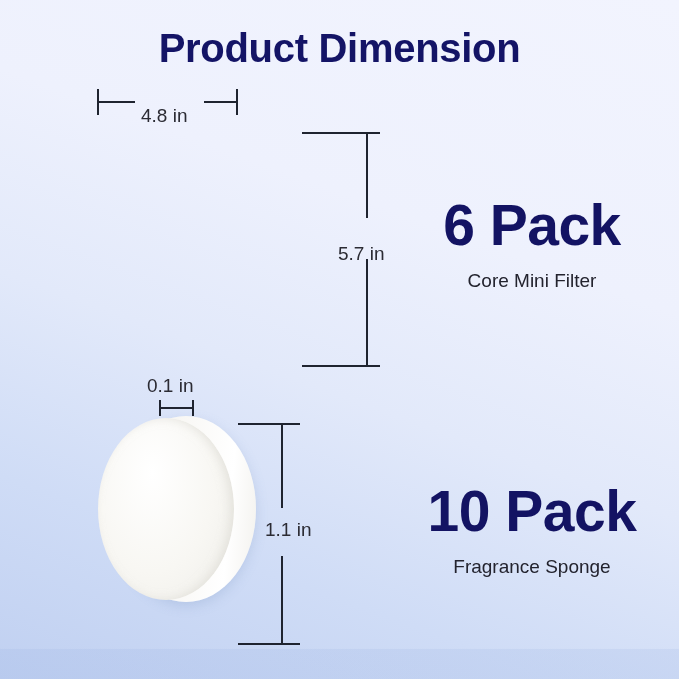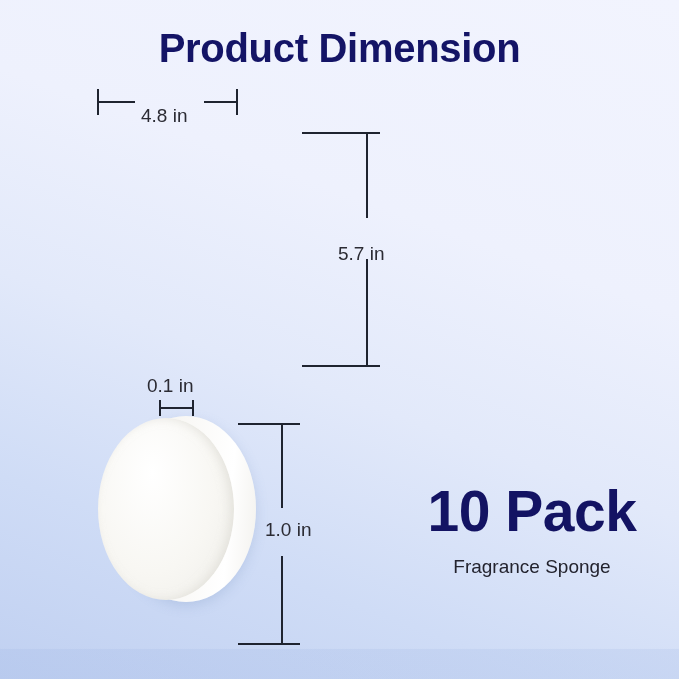--- a/index.html
+++ b/index.html
@@ -283,34 +283,38 @@
   <div class="dim-line-h" id="dim48-right-seg"></div>
   <div class="cap-v" id="dim48-cap-l"></div>
   <div class="cap-v" id="dim48-cap-r"></div>
 
   <div class="cap-h" id="dim57-cap-t"></div>
   <div class="dim-line-v" id="dim57-top-seg"></div>
   <div class="dim-label" id="dim57-label">5.7 in</div>
   <div class="dim-line-v" id="dim57-bot-seg"></div>
   <div class="cap-h" id="dim57-cap-b"></div>
 
+  <div class="pack-block" id="pack-top">
+    <div class="pack-count">6 Pack</div>
+    <div class="pack-name">Core Mini Filter</div>
+  </div>
 
   <div id="sponge">
     <div id="sponge-edge"></div>
     <div id="sponge-face"></div>
   </div>
 
   <div class="dim-label" id="dim02-label">0.1 in</div>
   <div class="dim-line-h" id="dim02-bar"></div>
   <div class="cap-v" id="dim02-cap-l"></div>
   <div class="cap-v" id="dim02-cap-r"></div>
 
   <div class="cap-h" id="dim10-cap-t"></div>
   <div class="dim-line-v" id="dim10-top-seg"></div>
-  <div class="dim-label" id="dim10-label">1.0 in</div>
+  <div class="dim-label" id="dim10-label">1.1 in</div>
   <div class="dim-line-v" id="dim10-bot-seg"></div>
   <div class="cap-h" id="dim10-cap-b"></div>
 
   <div class="pack-block" id="pack-bottom">
     <div class="pack-count">10 Pack</div>
     <div class="pack-name">Fragrance Sponge</div>
   </div>
 
 </div>
 

